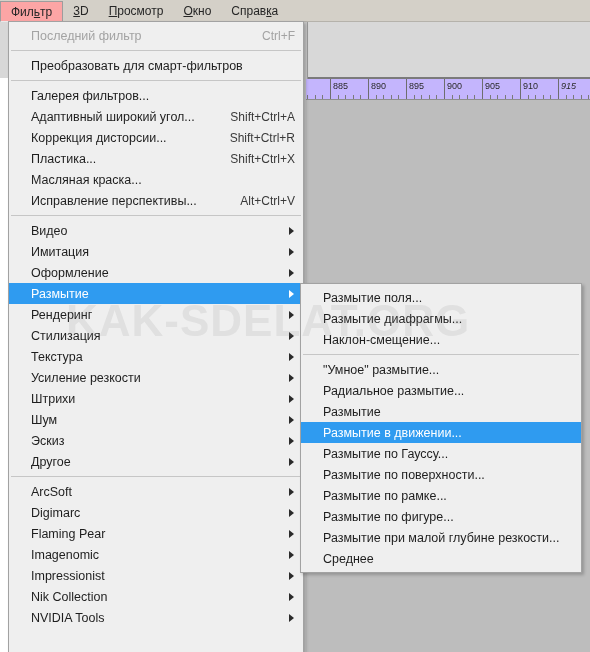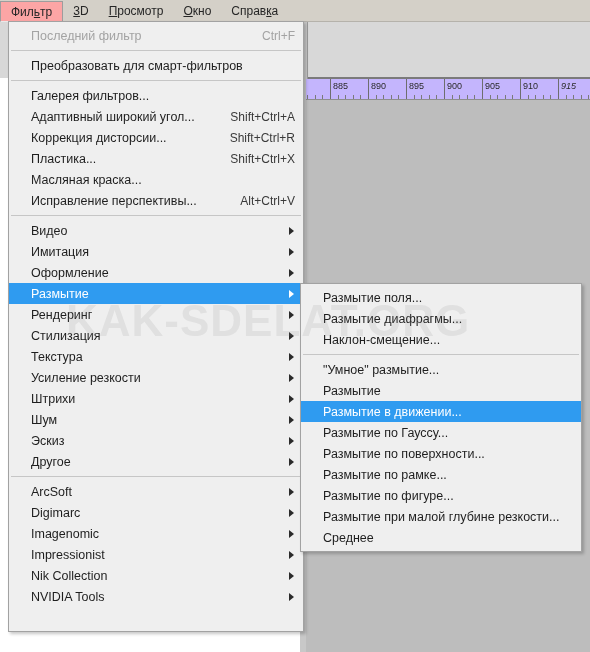--- a/index.html
+++ b/index.html
@@ -342,20 +342,24 @@
       <div class="menu-sep"></div>
       <div class="menu-item">
         <span class="label">ArcSoft</span>
         <span class="sub-arrow"></span>
       </div>
       <div class="menu-item">
         <span class="label">Digimarc</span>
         <span class="sub-arrow"></span>
       </div>
       <div class="menu-item">
+        <span class="label">Flaming Pear</span>
+        <span class="sub-arrow"></span>
+      </div>
+      <div class="menu-item">
         <span class="label">Imagenomic</span>
         <span class="sub-arrow"></span>
       </div>
       <div class="menu-item">
         <span class="label">Impressionist</span>
         <span class="sub-arrow"></span>
       </div>
       <div class="menu-item">
         <span class="label">Nik Collection</span>
         <span class="sub-arrow"></span>
@@ -375,20 +379,23 @@
         <span class="label">Размытие диафрагмы...</span>
       </div>
       <div class="menu-item">
         <span class="label">Наклон-смещение...</span>
       </div>
       <div class="menu-sep"></div>
       <div class="menu-item">
         <span class="label">"Умное" размытие...</span>
       </div>
       <div class="menu-item">
+        <span class="label">Радиальное размытие...</span>
+      </div>
+      <div class="menu-item">
         <span class="label">Размытие</span>
       </div>
       <div class="menu-item selected">
         <span class="label">Размытие в движении...</span>
       </div>
       <div class="menu-item">
         <span class="label">Размытие по Гауссу...</span>
       </div>
       <div class="menu-item">
         <span class="label">Размытие по поверхности...</span>

